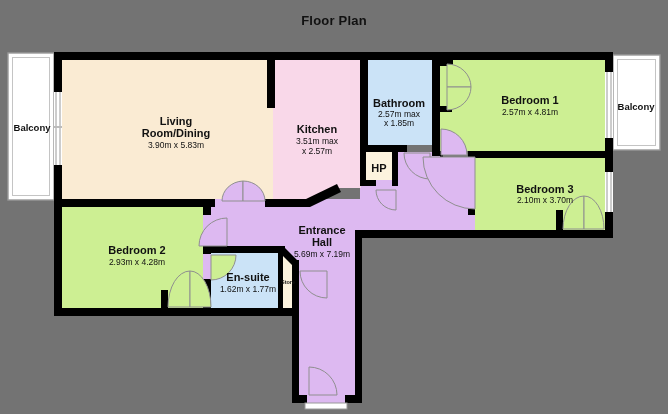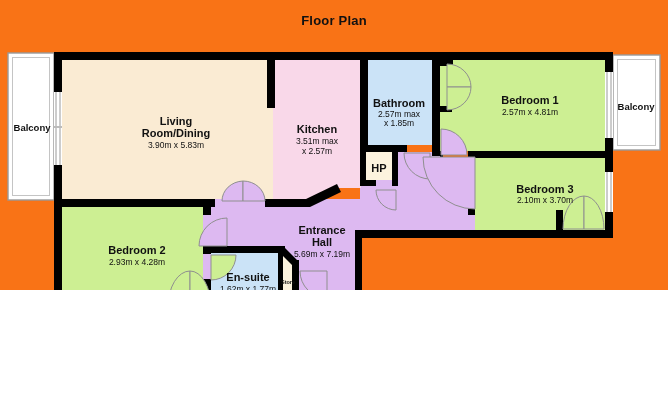--- a/index.html
+++ b/index.html
@@ -1,16 +1,16 @@
 <!DOCTYPE html>
 <html><head>
 <meta charset="utf-8">
 <style>
   html,body{margin:0;padding:0;background:#ffffff;}
-  .stage{position:relative;width:668px;height:290px;background:#f97316;overflow:hidden;}
+  .stage{position:relative;width:668px;height:414px;background:#737373;overflow:hidden;}
   svg{display:block;}
   text{fill:#111;text-anchor:middle;font-family:"Liberation Sans",sans-serif;}
   .title-text{font-size:13px;font-weight:bold;letter-spacing:.2px;}
   .room-name{font-size:11px;font-weight:bold;}
   .room-dims{font-size:8.5px;font-weight:normal;}
   .small-name{font-size:11px;font-weight:bold;}
   .tiny-name{font-size:5.5px;font-weight:bold;}
   .balcony-name{font-size:9.5px;font-weight:bold;}
   .wall{fill:#000;}
   .door{stroke:#8f8f8f;stroke-width:1;}

